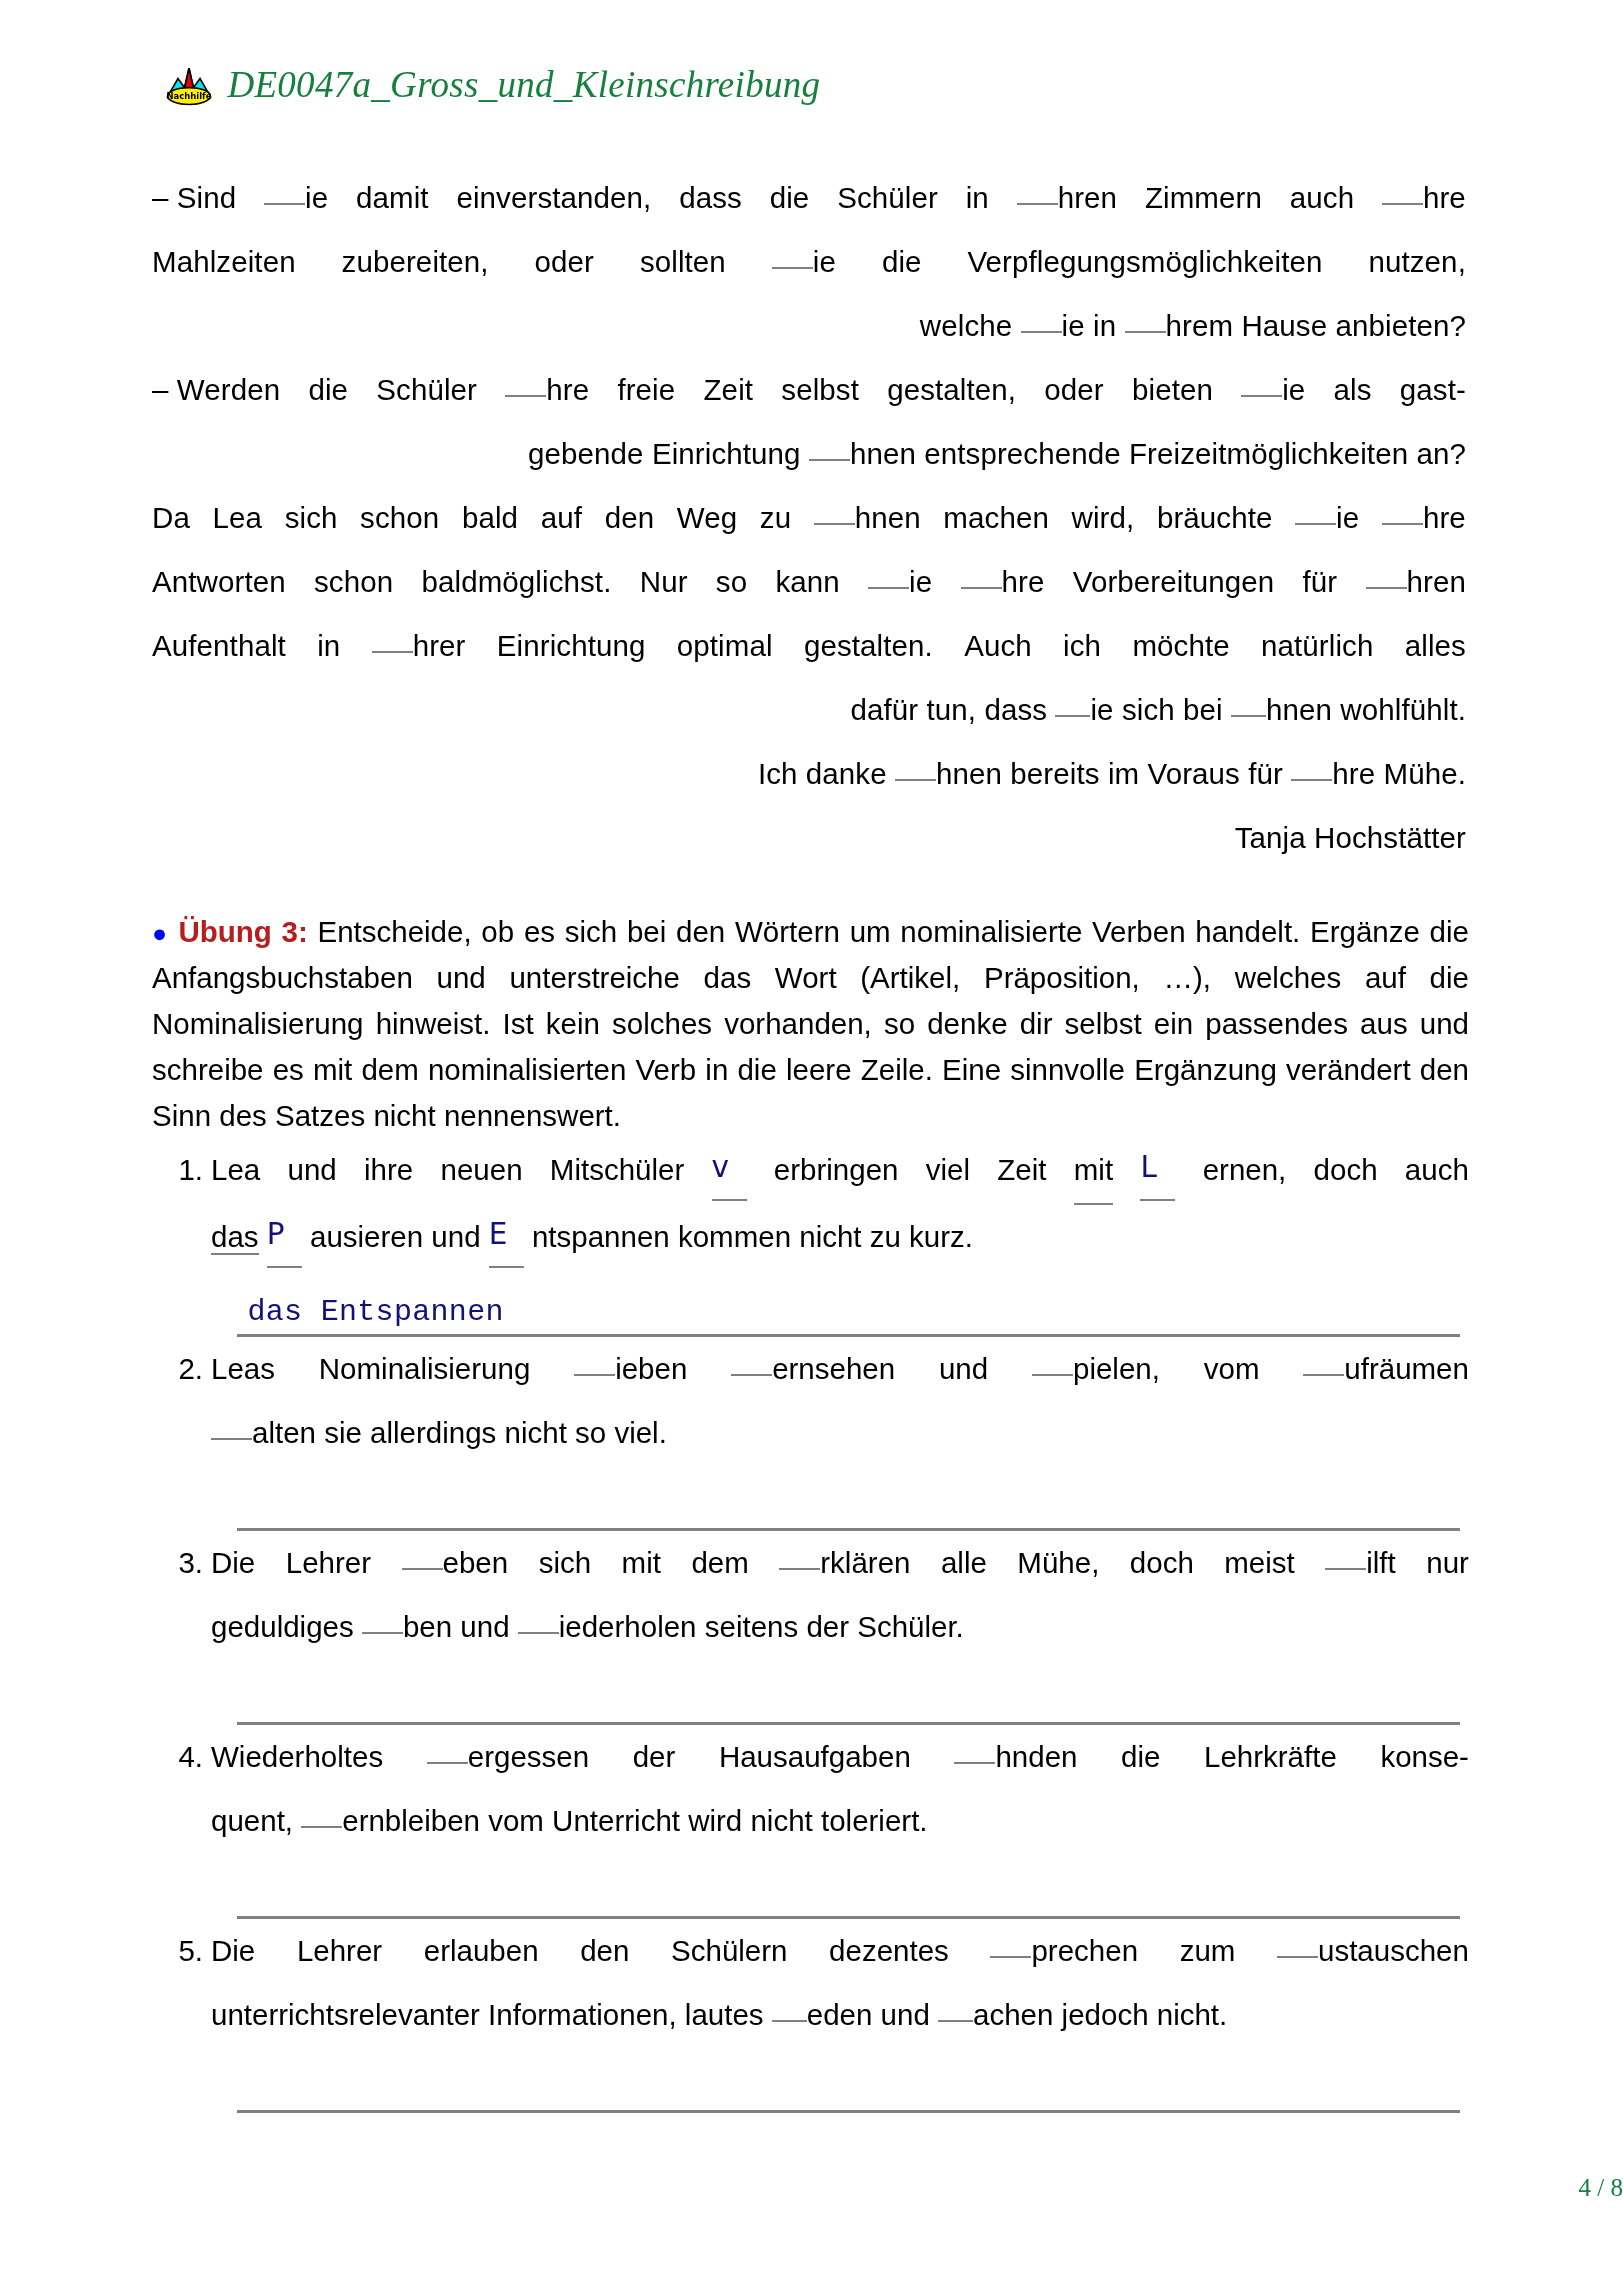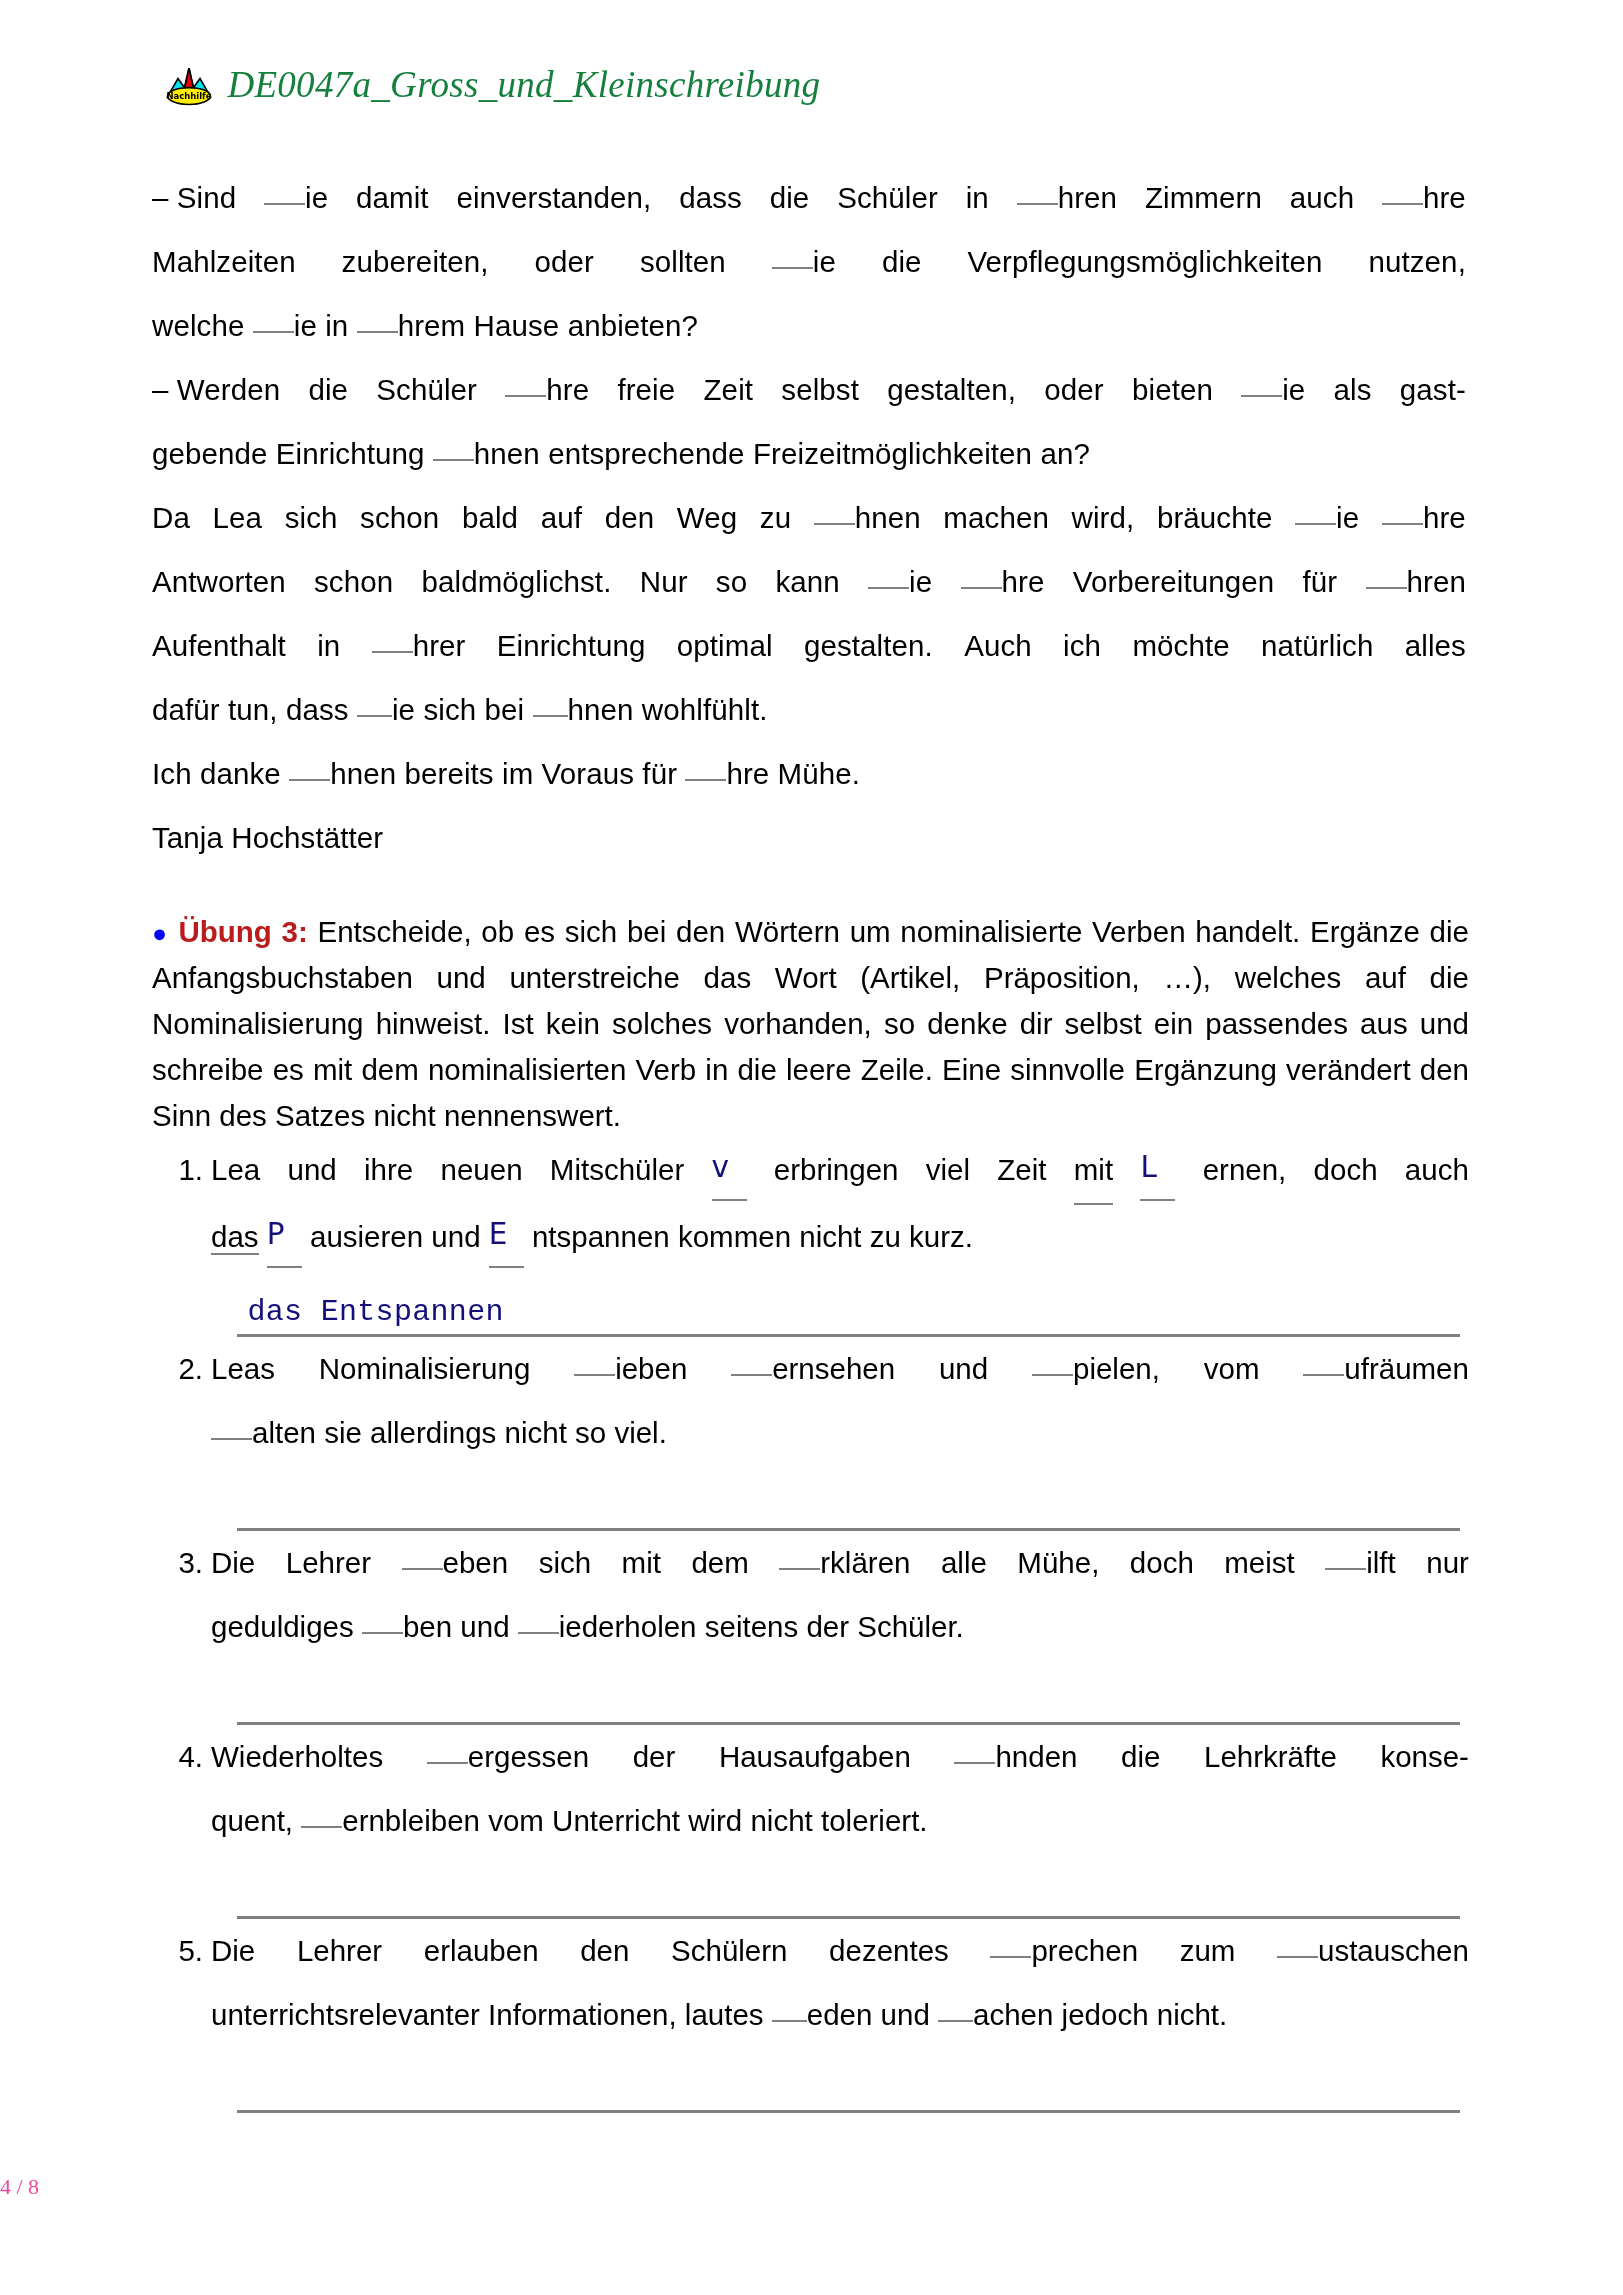--- a/index.html
+++ b/index.html
@@ -50,21 +50,21 @@
     top: 166px;
     width: 1314px;
   }
   .para-line {
     font-size: 29.5px;
     line-height: 64px;
     text-align: justify;
     white-space: nowrap;
     letter-spacing: 0.1px;
   }
-  .para-line.nojust { text-align: left; }
+  .para-line.nojust { text-align: right; margin-left: 48px; }
 
   
   .just {
     display: flex;
     justify-content: space-between;
     width: 100%;
   }
   .just > span { white-space: pre; }
 
   
@@ -160,24 +160,24 @@
     font-family: Liberation Mono, monospace;
     letter-spacing: 0.3px;
   }
 
   
   .footer {
     position: absolute;
     left: 0;
     top: 2174px;
     width: 1623px;
-    text-align: left;
+    text-align: right;
     font-family: "Liberation Serif", serif;
-    font-size: 22px;
-    color: #ec4899;
+    font-size: 25px;
+    color: #15803d;
   }
 </style>
 </head>
 <body>
 
 <div class="page">
 
   <div class="header">
     <div class="logo">
       <svg width="48" height="42" viewBox="0 0 74 64" xmlns="http://www.w3.org/2000/svg">

